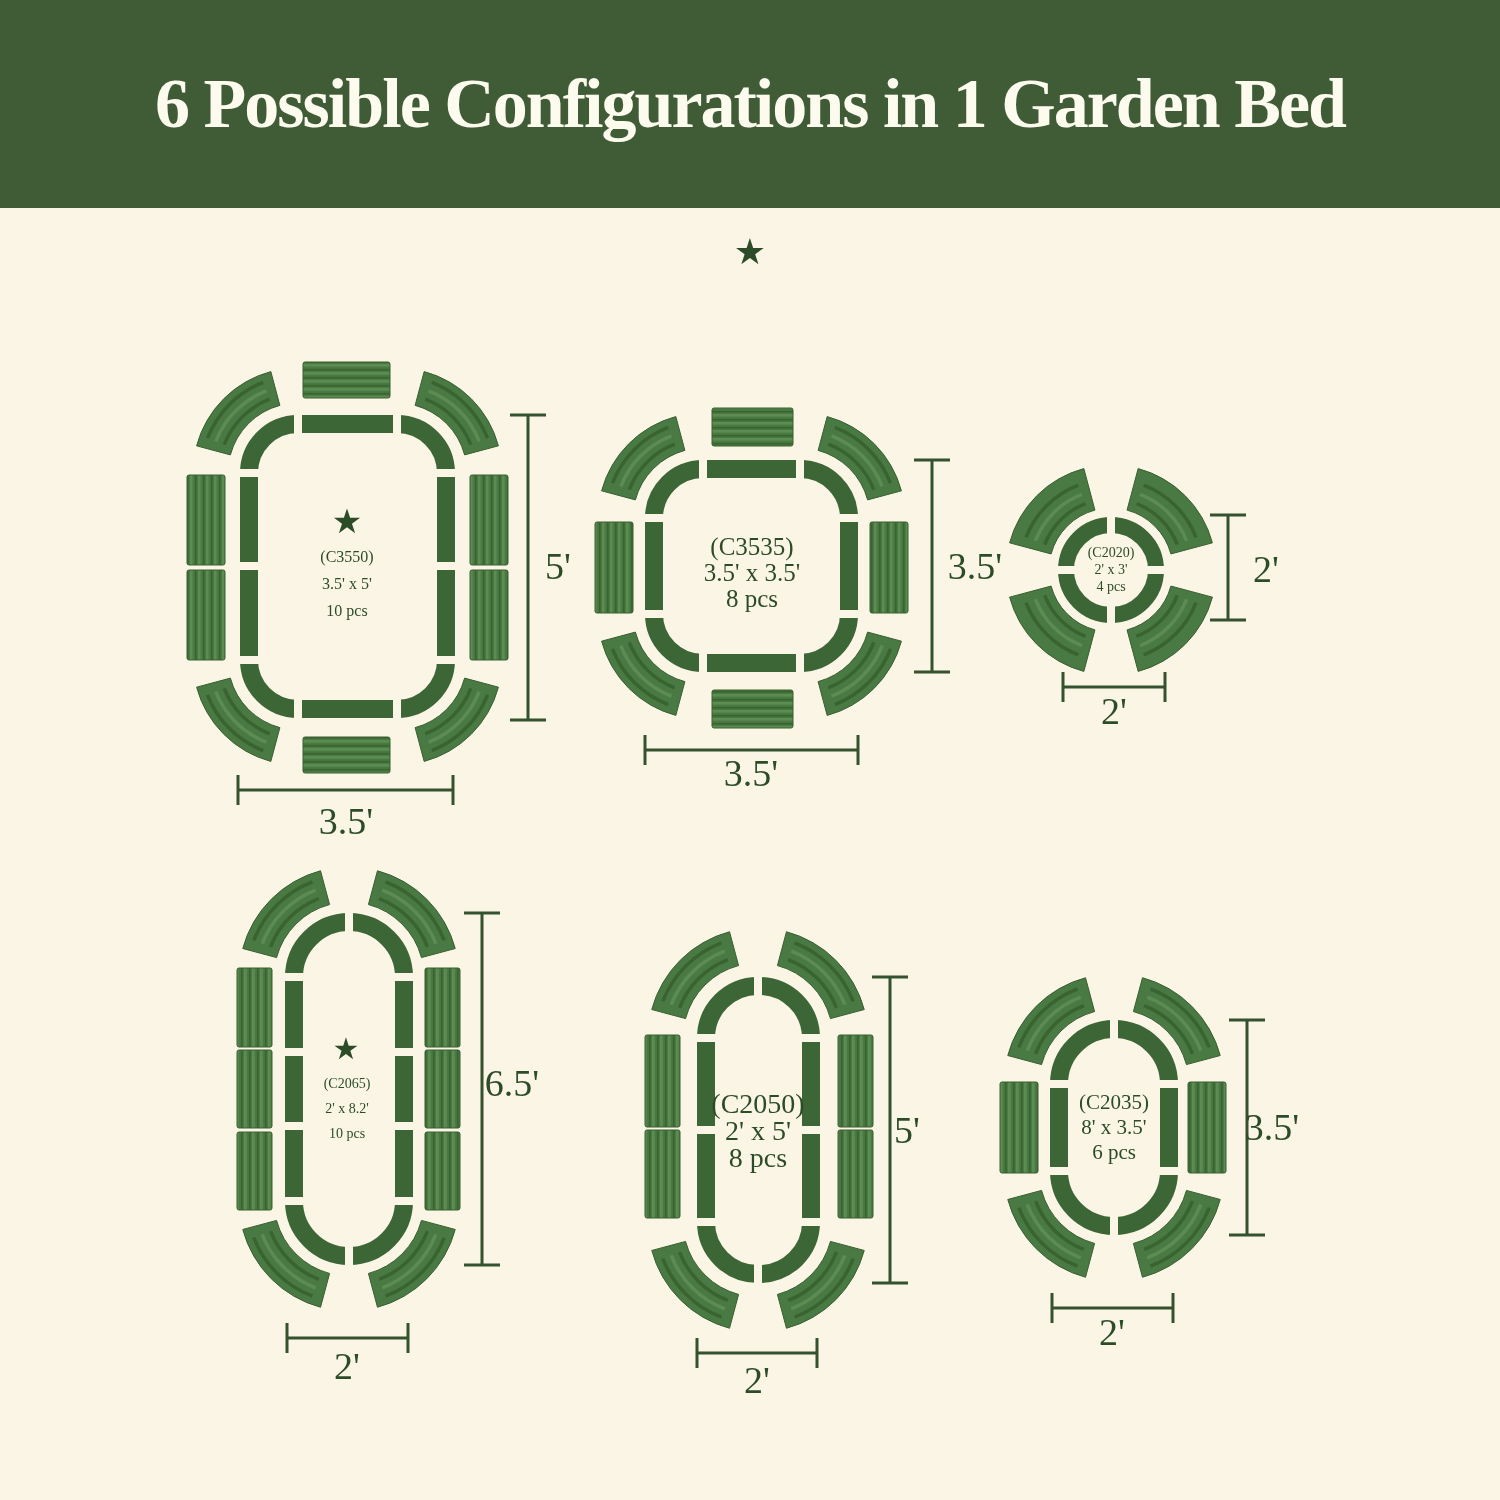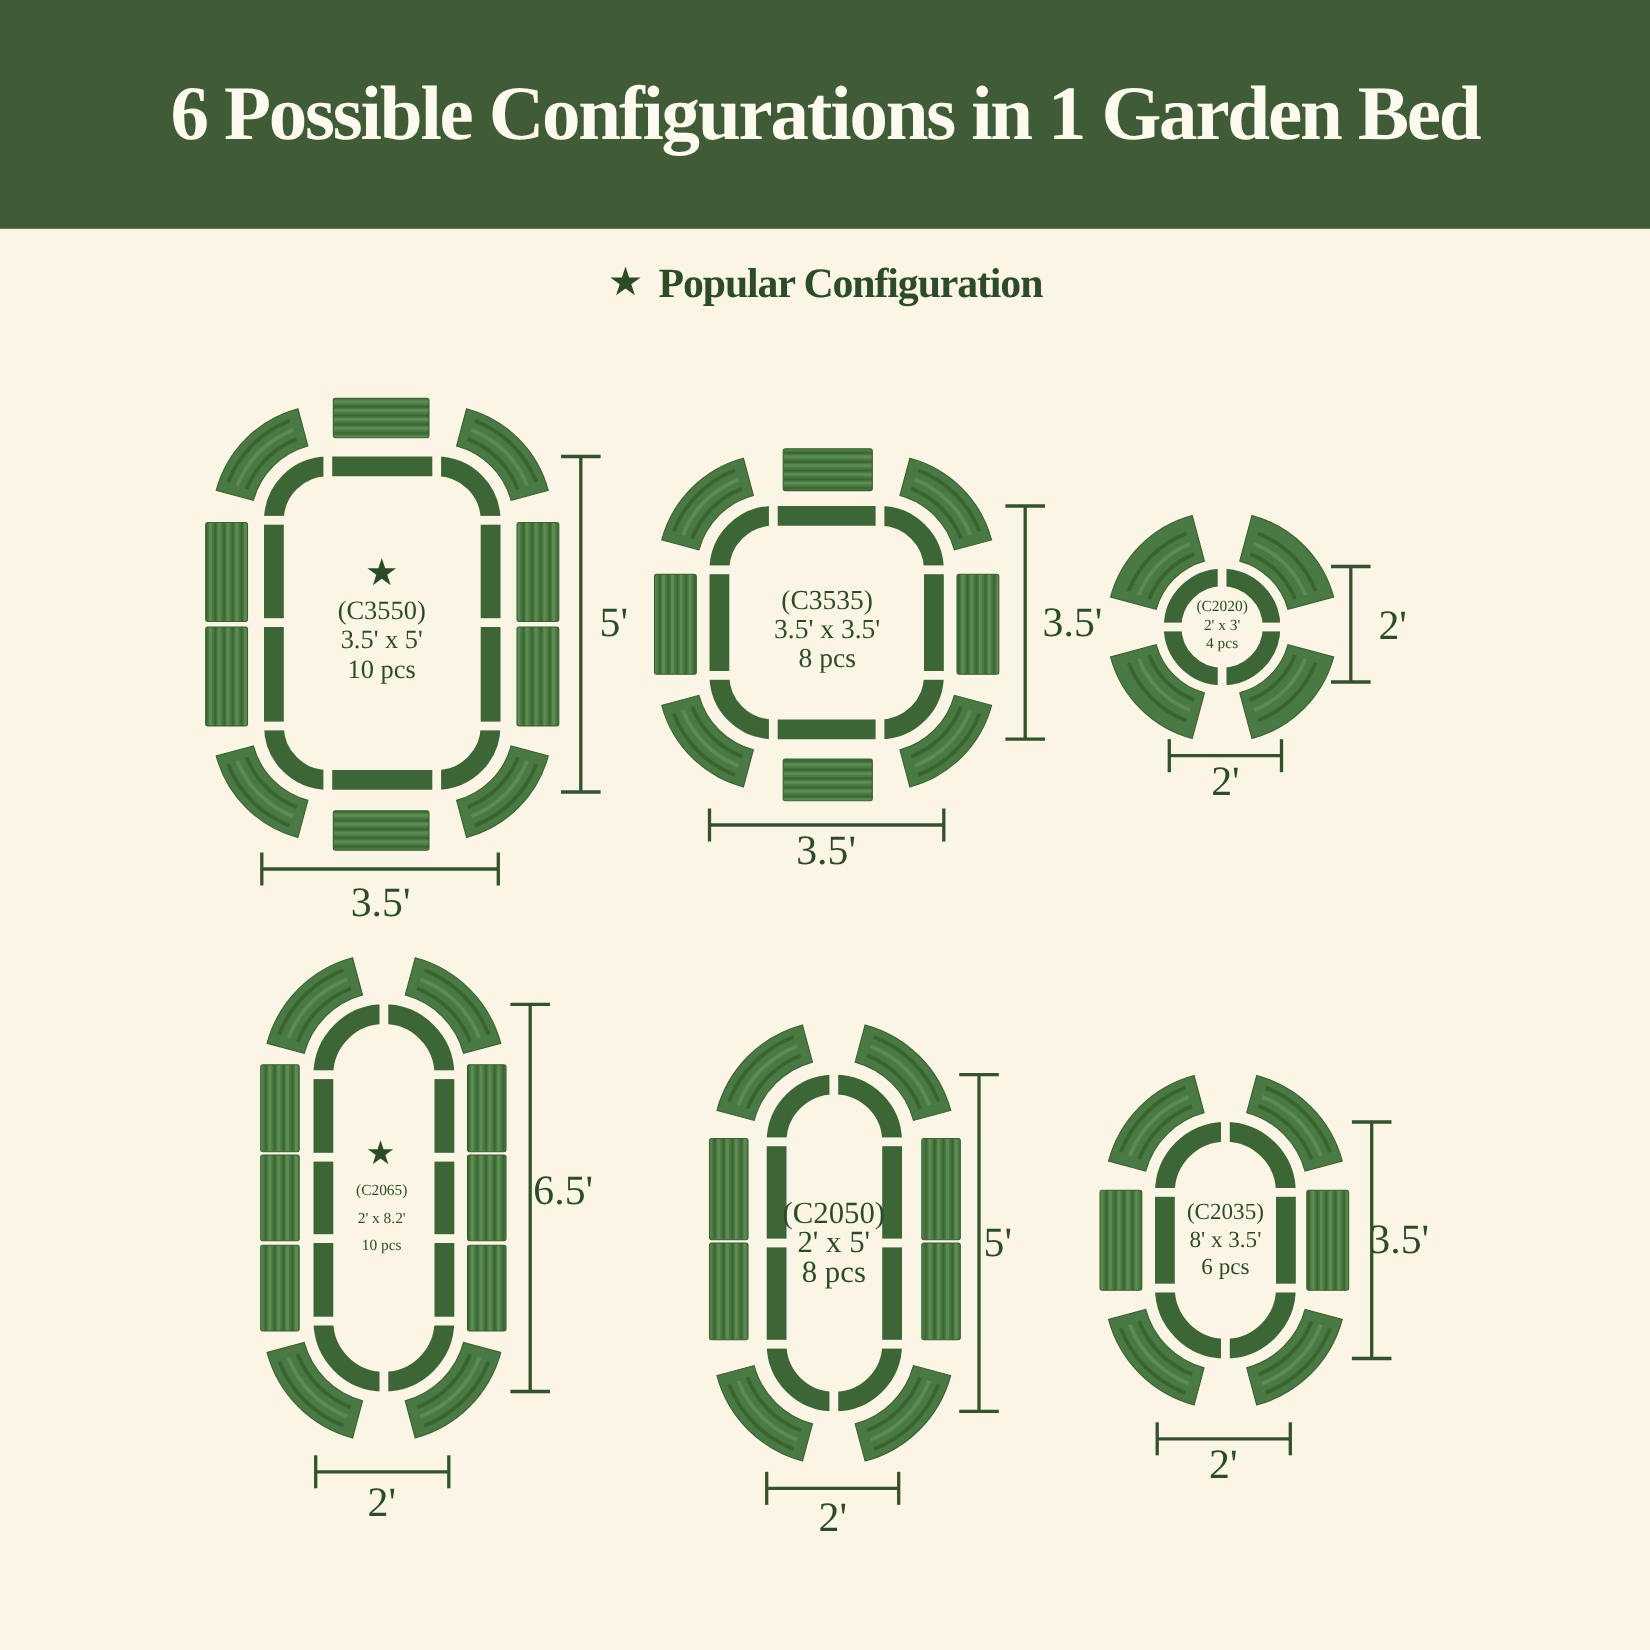--- a/index.html
+++ b/index.html
@@ -76,21 +76,20 @@
       </g>
     </defs>
   </svg>
 
   <header class="banner">
     <h1>6 Possible Configurations in 1 Garden Bed</h1>
   </header>
 
   <div class="legend">
     <span class="star">★</span>
-    <span class="legend-label">Popular Configuration</span>
   </div>
 
   
   <section class="config">
     <svg class="shape" style="left:150px;top:340px" width="560" height="520" viewBox="0 0 560 520">
       <g>
         <use href="#bandA" transform="translate(148,133)"></use>
         <use href="#bandA" transform="translate(247,133) rotate(90)"></use>
         <use href="#bandA" transform="translate(247,320) rotate(180)"></use>
         <use href="#bandA" transform="translate(148,320) rotate(270)"></use>
@@ -119,21 +118,21 @@
       <g class="dimg">
         <line x1="378" y1="75" x2="378" y2="380"></line>
         <line x1="360" y1="75" x2="396" y2="75"></line>
         <line x1="360" y1="380" x2="396" y2="380"></line>
         <line x1="88" y1="450" x2="303" y2="450"></line>
         <line x1="88" y1="435" x2="88" y2="465"></line>
         <line x1="303" y1="435" x2="303" y2="465"></line>
       </g>
     </svg>
     <div class="star-mark" style="left:347px;top:522px;font-size:34px">★</div>
-    <div class="center-label" style="left:347px;top:583px;font-size:24px;line-height:27px">
+    <div class="center-label" style="left:347px;top:583px;font-size:16px;line-height:27px">
       <div>(C3550)</div>
       <div>3.5' x 5'</div>
       <div>10 pcs</div>
     </div>
     <div class="dim-label" style="left:558px;top:566px">5'</div>
     <div class="dim-label" style="left:346px;top:821px">3.5'</div>
   </section>
 
   
   <section class="config">

